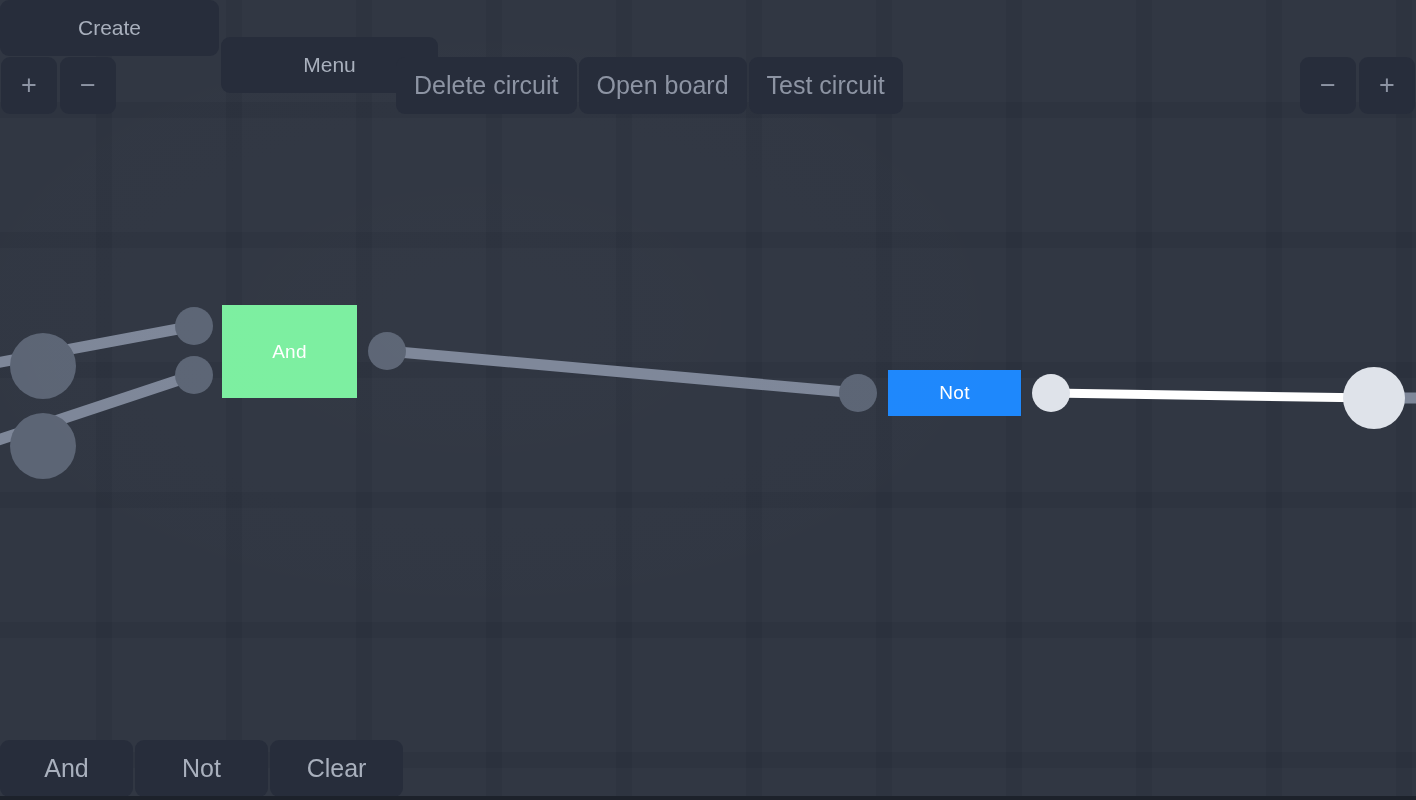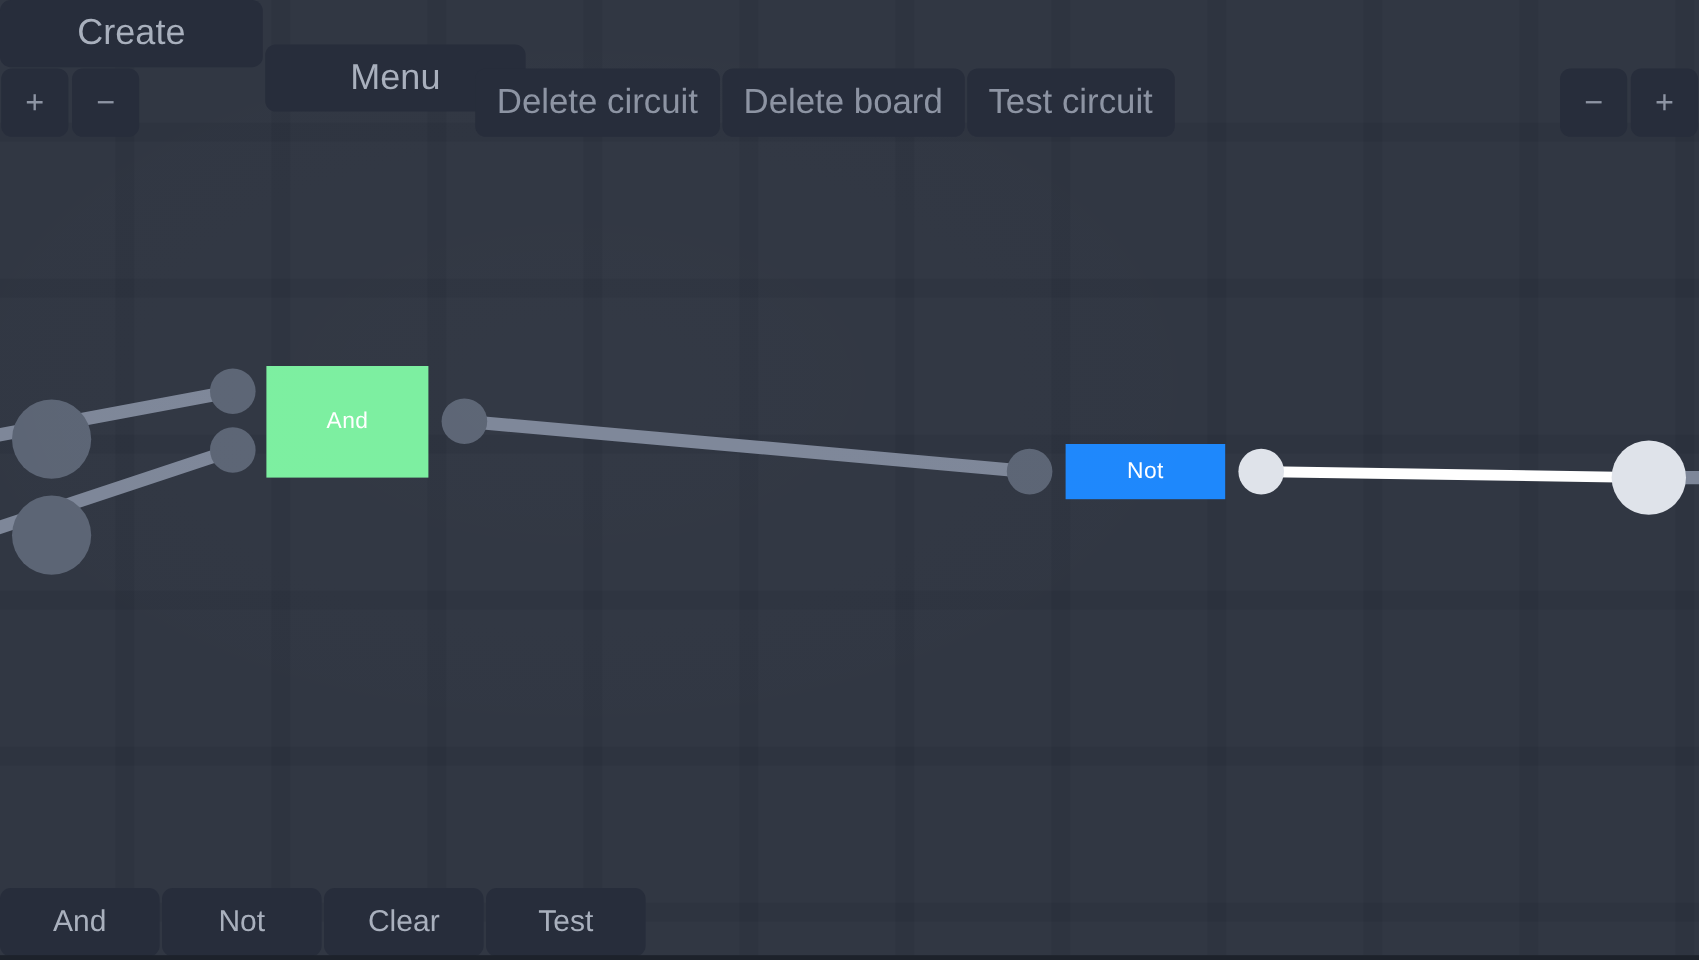--- a/index.html
+++ b/index.html
@@ -67,21 +67,21 @@
     width:1416px; height:56px;
     display:flex;
     gap:2px;
     z-index:30;
   }
   .tb-btn {
     background:#272d3b;
     color:#a9b0bd;
     border:none;
     font-family:"Liberation Sans", sans-serif;
-    font-size:30px;
+    font-size:21px;
     border-radius:9px;
     display:flex; align-items:center; justify-content:center;
     cursor:pointer;
   }
   #create-btn { width:219px; height:56px; }
   #name-input {
     width:976px; height:56px;
     background:#272d3b;
     border:none; border-radius:9px;
     color:#aeb4c1;
@@ -119,21 +119,21 @@
     position:absolute; left:396px; top:0;
     display:flex; gap:2px;
   }
   .act-btn {
     background:#272d3b;
     color:#8d94a3;
     border:none; border-radius:9px;
     height:57px;
     padding:0 18px;
     font-family:"Liberation Sans", sans-serif;
-    font-size:29px;
+    font-size:25px;
     display:flex; align-items:center; justify-content:center;
     cursor:pointer;
     white-space:nowrap;
   }
 
   
   #dock {
     position:absolute; left:0; bottom:3px;
     display:flex; gap:2px;
     z-index:30;
@@ -193,29 +193,28 @@
     <button id="create-btn" class="tb-btn">Create</button>
     <button id="menu-btn" class="tb-btn">Menu</button>
   </div>
 
   <div id="row2">
     <button id="zoom-in-left" class="sq-btn">+</button>
     <button id="zoom-out-left" class="sq-btn">−</button>
 
     <div id="mid-actions">
         <button class="act-btn">Delete circuit</button>
-        <button class="act-btn">Delete board</button>
+        <button class="act-btn">Open board</button>
         <button class="act-btn">Test circuit</button>
       </div>
 
     <button id="zoom-out-right" class="sq-btn">−</button>
     <button id="zoom-in-right" class="sq-btn">+</button>
   </div>
 
   <div id="dock">
       <button class="dock-btn">And</button>
       <button class="dock-btn">Not</button>
       <button class="dock-btn">Clear</button>
-      <button class="dock-btn">Test</button>
     </div>
   <div id="bottom-edge"></div>
 
 </div>
 
 </body></html>

